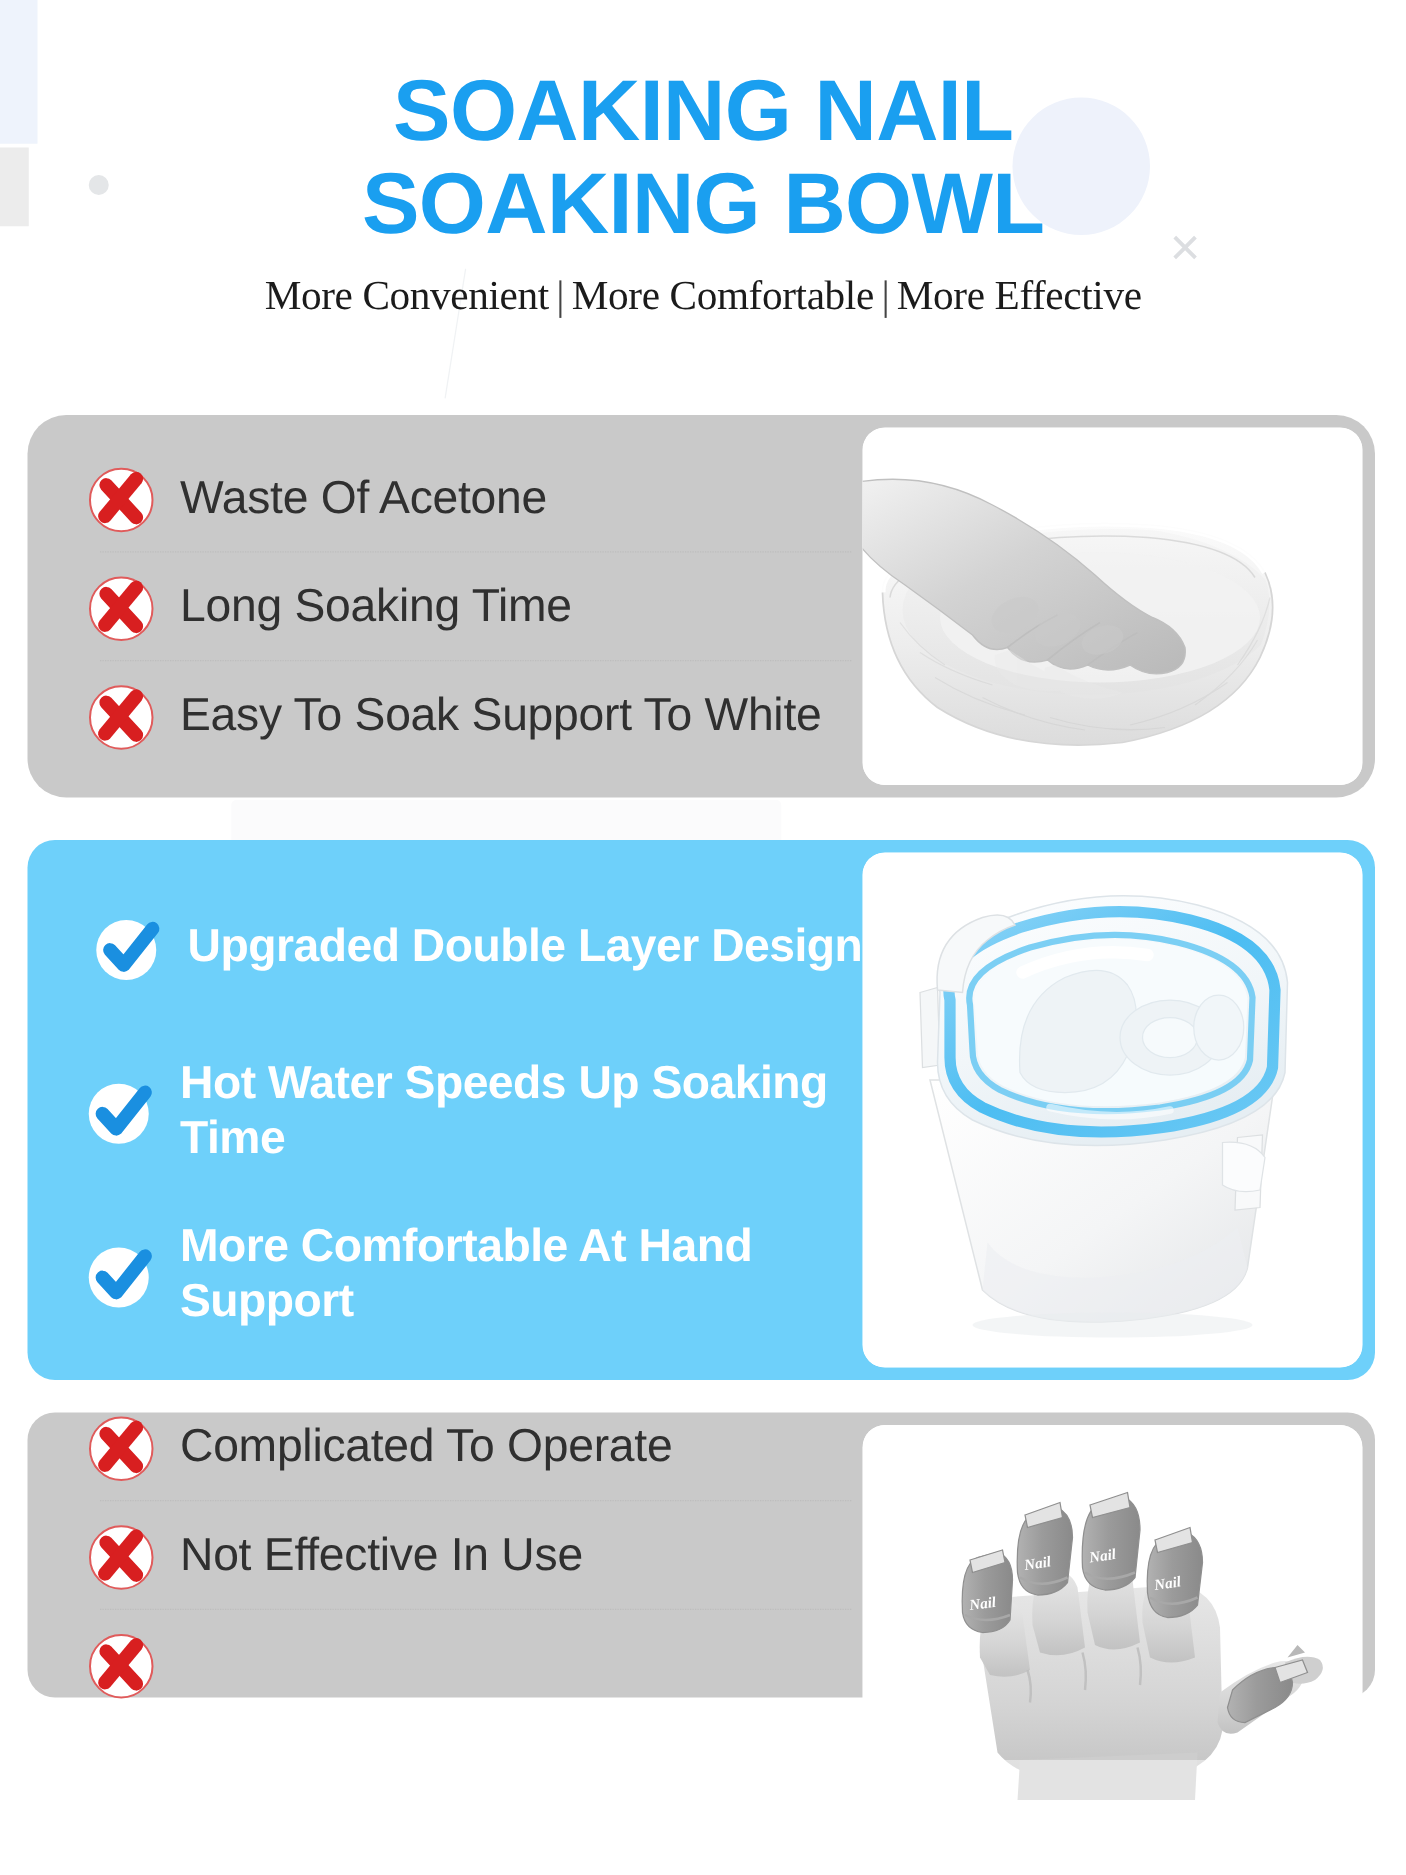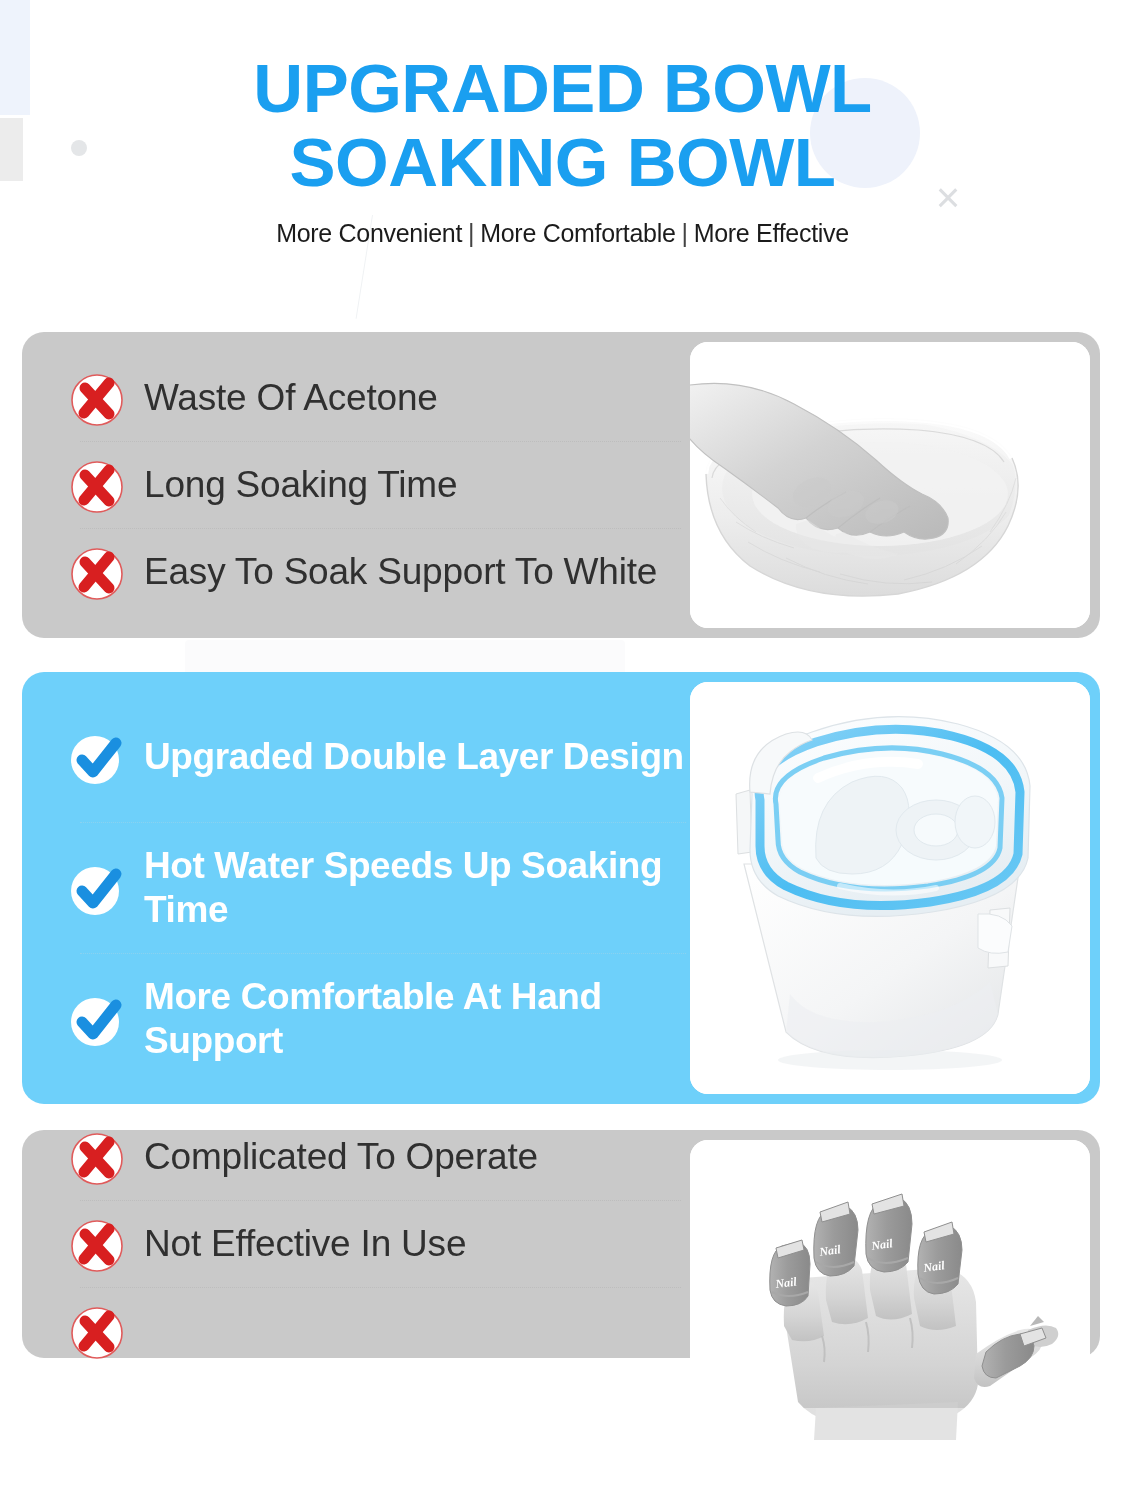--- a/index.html
+++ b/index.html
@@ -86,62 +86,62 @@
     letter-spacing: -0.5px;
     color: #1a9ff0;
     font-family: "Liberation Sans", sans-serif;
   }
   .title-line {
     display: block;
   }
   .subtitle {
     margin: 0;
     padding-top: 19px;
-    font-size: 25px;
+    font-size: 33px;
     font-weight: 400;
     color: #1b1b1b;
     letter-spacing: -0.3px;
-    font-family: Liberation Sans, sans-serif;
+    font-family: Liberation Serif, serif;
   }
   .subtitle .sep {
     color: #444;
     padding: 0 6px;
     font-weight: 300;
   }
 
   
   .panel {
     position: absolute;
     border-radius: 22px;
     box-sizing: border-box;
   }
   .panel-con {
     background: #c9c9c9;
   }
   .panel-pro {
     background: #6ed0fa;
   }
 
-  .panel-1 { left: 22px; top: 332px;  width: 1078px; height: 306px; }
+  .panel-1 { left: 22px; top: 332px;  width: 1078px; height: 306px; border-radius: 31px; }
   .panel-2 { left: 22px; top: 672px;  width: 1078px; height: 432px; }
   .panel-3 { left: 22px; top: 1130px; width: 1078px; height: 228px; }
 
   
   .list {
     position: absolute;
     left: 44px;
     top: 0;
     width: 625px;
     height: 100%;
     display: flex;
     flex-direction: column;
     justify-content: center;
     box-sizing: border-box;
   }
-  .panel-2 .list { width: 630px; }
+  .panel-2 .list { width: 630px; align-items: center; }
 
   .list-row {
     display: flex;
     align-items: center;
     min-height: 86px;
     padding: 2px 0;
     box-sizing: border-box;
   }
   .panel-2 .list-row { min-height: 130px; }
 
@@ -196,21 +196,21 @@
 <div class="deco-line2"></div>
 <div class="deco-rect-blue"></div>
 <div class="deco-rect-gray"></div>
 <div class="deco-dot"></div>
 <div class="deco-circle"></div>
 <div class="deco-line"></div>
 <div class="deco-x">×</div>
 
 <div class="header">
   <h1 class="title">
-    <span class="title-line">UPGRADED BOWL</span>
+    <span class="title-line">SOAKING NAIL</span>
     <span class="title-line">SOAKING BOWL</span>
   </h1>
   <div class="subtitle">
     <span>More Convenient</span><span class="sep">|</span><span>More Comfortable</span><span class="sep">|</span><span>More Effective</span>
   </div>
 </div>
 
 <div class="panel panel-con panel-1">
   <div class="list">
     <div class="list-row">

